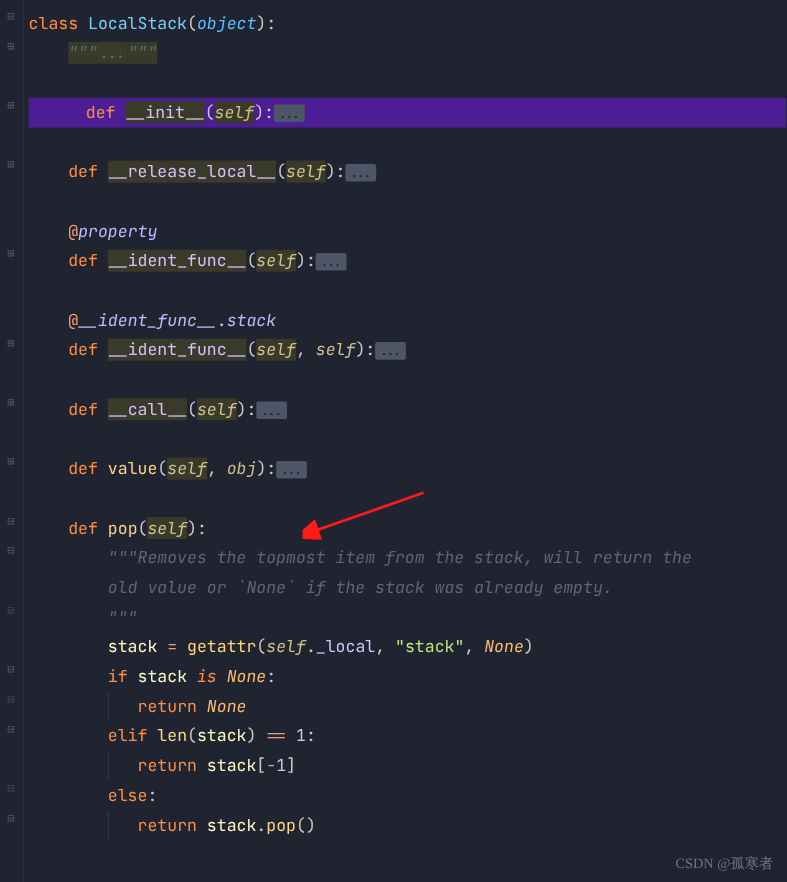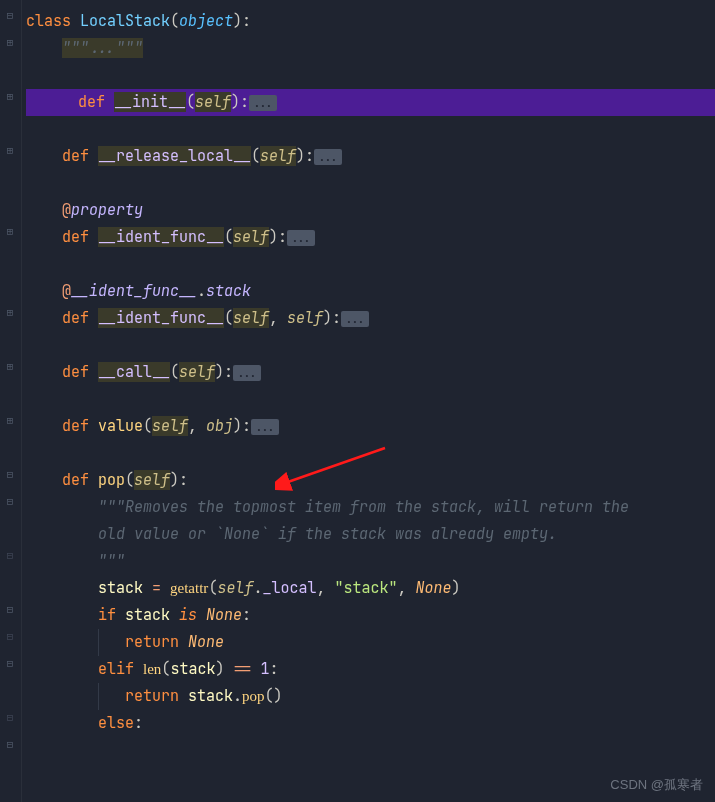--- a/index.html
+++ b/index.html
@@ -60,33 +60,33 @@
   .punct  { color:#cccac2; }
   .op     { color:#f29e74; }
   .fold-dots { background:#4d5666; color:#1f2430; border-radius:2px; padding:0 3px; font-size:12px;}
   .decor  { color:#c4b5fd;font-style:italic; }
   .decor-at { color:#f29e74; }
   .str    { color:#bae67e; }
   .docstr { color:#5c6773; font-style:italic; }
   .const  { color:#fdba74; font-style:italic; }
   .num    { color:#d4bfff; }
   .ident  { color:#fef9c3;text-align:center; }
-  .call   { color:#ffd580;font-family:Liberation Serif, serif; }
+  .call   { color:#ffd580; }
   .anno-arrow {
     position:absolute;
     left:275px;
     top:443px;
     pointer-events:none;
   }
   .watermark {
     position:absolute;
     right:12px;
     bottom:8px;
     color:#878e9a;
-    font-family:Liberation Sans, sans-serif;
+    font-family:Liberation Serif, serif;
     font-size:13px;
     opacity:.75;
   }
 </style>
 </head>
 <body>
 
 <div class="editor">
   <div class="gutter">
     <span class="fold minus" style="top:10px"></span>
@@ -126,22 +126,23 @@
 <div class="line">    <span class="kw">def </span><span class="method">value</span><span class="punct">(</span><span class="param paramhl">self</span><span class="punct">, </span><span class="param">obj</span><span class="punct">):</span><span class="fold-dots">...</span></div>
 <div class="line"> </div>
 <div class="line">    <span class="kw">def </span><span class="method">pop</span><span class="punct">(</span><span class="param paramhl">self</span><span class="punct">):</span></div>
 <div class="line">        <span class="docstr">"""Removes the topmost item from the stack, will return the</span></div>
 <div class="line">        <span class="docstr">old value or `None` if the stack was already empty.</span></div>
 <div class="line">        <span class="docstr">"""</span></div>
 <div class="line">        <span class="ident">stack </span><span class="op">= </span><span class="call">getattr</span><span class="punct">(</span><span class="param">self</span><span class="punct">.</span><span class="dunder">_local</span><span class="punct">, </span><span class="str">"stack"</span><span class="punct">, </span><span class="const">None</span><span class="punct">)</span></div>
 <div class="line">        <span class="kw">if </span><span class="ident">stack </span><span class="kw-i">is </span><span class="const">None</span><span class="punct">:</span></div>
 <div class="line">        <span class="guide"></span>   <span class="kw">return </span><span class="const">None</span></div>
 <div class="line">        <span class="kw">elif </span><span class="call">len</span><span class="punct">(</span><span class="ident">stack</span><span class="punct">) </span><span class="op">== </span><span class="num">1</span><span class="punct">:</span></div>
+<div class="line">        <span class="guide"></span>   <span class="kw">return </span><span class="ident">stack</span><span class="punct">[</span><span class="op">-</span><span class="num">1</span><span class="punct">]</span></div>
+<div class="line">        <span class="kw">else</span><span class="punct">:</span></div>
 <div class="line">        <span class="guide"></span>   <span class="kw">return </span><span class="ident">stack</span><span class="punct">.</span><span class="call">pop</span><span class="punct">()</span></div>
-<div class="line">        <span class="kw">else</span><span class="punct">:</span></div>
   </div>
 </div>
 
 <svg class="anno-arrow" width="120" height="60">
   <defs>
     <marker id="ah" markerWidth="10" markerHeight="8" refX="2" refY="4" orient="auto">
       <polygon points="0 0, 10 4, 0 8" fill="#ff1a1a"></polygon>
     </marker>
   </defs>
   <line x1="110" y1="5" x2="10" y2="40" stroke="#ff1a1a" stroke-width="2.5" marker-end="url(#ah)"></line>

